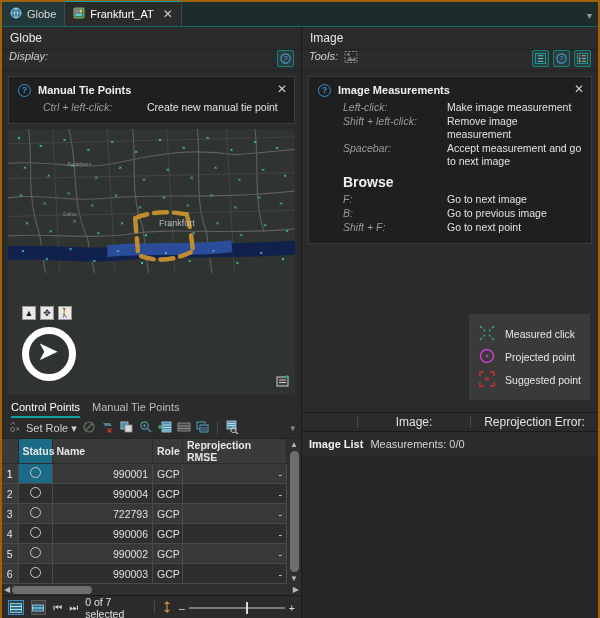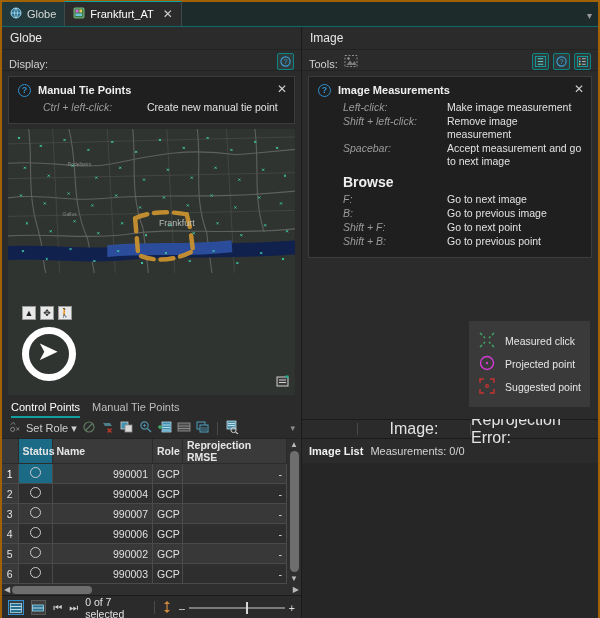--- a/index.html
+++ b/index.html
@@ -22,21 +22,21 @@
   .tabbar-chevron { position: absolute; right: 6px; bottom: 5px; color: #9a9a9a; font-size: 10px; }
 
   .glyph { display: inline-block; line-height: 1; }
 
   
   .split { display: flex; height: 592px; }
   .left { width: 301px; border-right: 1px solid #1b1b1b; display: flex; flex-direction: column; background: #2b2b2b; }
   .right { width: 297px; display: flex; flex-direction: column; background: #2b2b2b; }
 
   .panel-title { height: 22px; line-height: 22px; padding: 0 8px; font-size: 12px; color: #e8e8e8; background: #2b2b2b; }
-  .toolrow { display: flex; align-items: flex-end; height: 22px; padding: 0 7px; background: #2b2b2b; border-top: 1px solid #232323; border-bottom: 1px solid #232323; position: relative; }
+  .toolrow { display: flex; align-items: flex-start; height: 22px; padding: 0 7px; background: #2b2b2b; border-top: 1px solid #232323; border-bottom: 1px solid #232323; position: relative; font-style: italic; }
   .toolrow .lbl { font-size: 11px; color: #d0d0d0; margin-right: 6px; }
 
   .icon-btn { width: 17px; height: 17px; border: 1px solid #0e8585; border-radius: 2px; background: #2f3b3b; display: flex; align-items: center; justify-content: center; }
   .right-icons { position: absolute; right: 7px; display: flex; gap: 4px; }
 
   
   .hint { position: relative; margin: 5px 6px; background: #1f1f1f; border: 1px solid #3c3c3c; padding: 7px 9px 8px 9px; }
   .hint-head { display: flex; align-items: flex-start; gap: 7px; }
   .hint-title { font-size: 11px; font-weight: bold; color: #efefef; }
   .hint-x { position: absolute; top: 5px; right: 7px; color: #cfcfcf; font-size: 12px; }
@@ -100,21 +100,21 @@
   .sb-sep { width: 1px; height: 13px; background: #4a4a4a; }
   .slider { display: flex; align-items: center; gap: 4px; }
   .track { width: 96px; height: 2px; background: #7b7b7b; position: relative; }
   .thumb { position: absolute; top: -5px; width: 2px; height: 12px; background: #d8d8d8; }
 
   
   .imgcanvas { position: relative; flex: 1; background: #2b2b2b; }
   .legend { position: absolute; right: 8px; bottom: 12px; background: #3a3a3a; padding: 7px 9px; }
   .leg-row { display: flex; align-items: center; gap: 9px; margin: 3px 0; }
   .leg-label { font-size: 10.5px; color: #e6e6e6; }
-  .infobar { display: flex; align-items: center; height: 20px; border-top: 1px solid #1b1b1b; border-bottom: 1px solid #1b1b1b; background: #2b2b2b; font-size: 16px; color: #e3e3e3; }
+  .infobar { display: flex; align-items: center; height: 20px; border-top: 1px solid #1b1b1b; border-bottom: 1px solid #1b1b1b; background: #2b2b2b; font-size: 12px; color: #e3e3e3; }
   .infobar .cell { display: flex; align-items: center; justify-content: center; height: 100%; }
   .ib-sep { width: 1px; height: 12px; background: #4a4a4a; }
   .imglist { display: flex; align-items: center; gap: 7px; height: 24px; padding: 0 7px; font-size: 11px; }
   .imglist .ttl { font-weight: bold; color: #f0f0f0; }
   .emptyarea { flex: 1; background: #262626; }
 </style>
 </head>
 <body>
 
 <div class="app">
@@ -395,21 +395,21 @@
               <tr class="odd">
                 <td class="rownum">2</td>
                 <td class="status"><span class="ring"></span></td>
                 <td class="name">990004</td>
                 <td class="role">GCP</td>
                 <td class="rmse">-</td>
               </tr>
               <tr>
                 <td class="rownum">3</td>
                 <td class="status"><span class="ring"></span></td>
-                <td class="name">990007</td>
+                <td class="name">722793</td>
                 <td class="role">GCP</td>
                 <td class="rmse">-</td>
               </tr>
               <tr class="odd">
                 <td class="rownum">4</td>
                 <td class="status"><span class="ring"></span></td>
                 <td class="name">990006</td>
                 <td class="role">GCP</td>
                 <td class="rmse">-</td>
               </tr>
@@ -538,24 +538,20 @@
             <span class="hint-val">Go to next image</span>
           </div>
           <div class="hint-row">
             <span class="hint-key">B:</span>
             <span class="hint-val">Go to previous image</span>
           </div>
           <div class="hint-row">
             <span class="hint-key">Shift + F:</span>
             <span class="hint-val">Go to next point</span>
           </div>
-          <div class="hint-row">
-            <span class="hint-key">Shift + B:</span>
-            <span class="hint-val">Go to previous point</span>
-          </div>
         </div>
       </div>
 
       <div class="imgcanvas">
         <div class="legend">
           <div class="leg-row">
             <span class="glyph">
               <svg width="18" height="18" viewBox="0 0 18 18">
                   <g stroke="#3fae6a" stroke-width="1.4" stroke-dasharray="3 2">
                     <path d="M2 2l5 5M16 2l-5 5M2 16l5-5M16 16l-5-5"></path>

